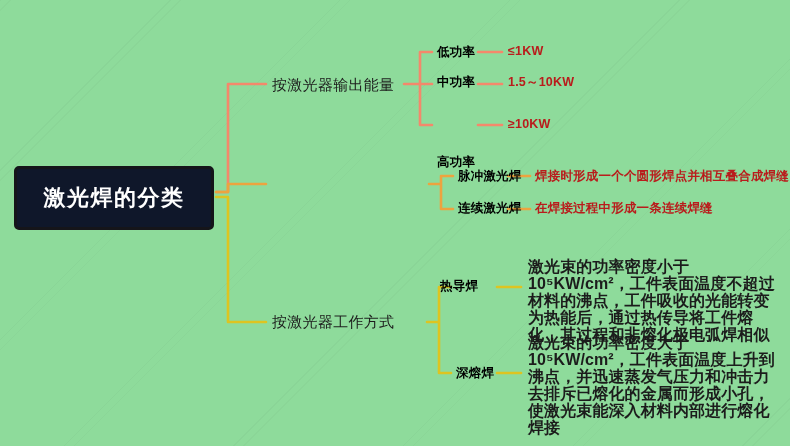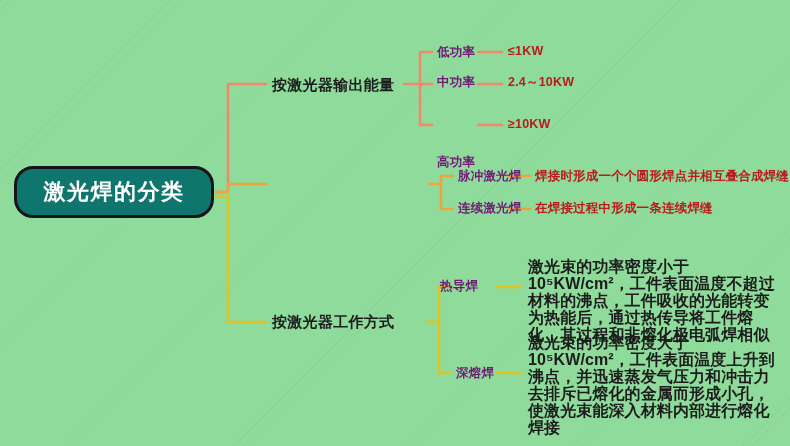--- a/index.html
+++ b/index.html
@@ -46,54 +46,54 @@
     width: 790px;
     height: 446px;
   }
 
   
   #root-node {
     position: absolute;
     left: 14px;
     top: 166px;
     width: 200px;
-    height: 52px;
-    background: #0f766e;
+    height: 64px;
+    background: #0f172a;
     border: 3px solid #15151a;
-    border-radius: 19px;
+    border-radius: 5px;
     box-sizing: border-box;
     display: flex;
     align-items: center;
     justify-content: center;
   }
   #root-node .root-label {
     color: #ffffff;
     font-size: 22px;
     font-weight: bold;
     letter-spacing: 1.5px;
     white-space: nowrap;
   }
 
   
   .branch-label {
     position: absolute;
     color: #1c1c1c;
     font-size: 15px;
-    font-weight: bold;
+    font-weight: normal;
     white-space: nowrap;
     letter-spacing: 0.3px;
   }
   #branch-label-0 { left: 272px; top: 76px; }
   #branch-label-1 { left: 272px; top: 176px; }
   #branch-label-2 { left: 272px; top: 313px; }
 
   
   .item-label {
     position: absolute;
-    color: #701a75;
+    color: #000000;
     font-size: 12.5px;
     font-weight: bold;
     white-space: nowrap;
     letter-spacing: 0.2px;
   }
   #item-label-0-0 { left: 437px; top: 44px; }
   #item-label-0-1 { left: 437px; top: 74px; }
   #item-label-0-2 { left: 437px; top: 117px; margin-top: 37px; }
   #item-label-1-0 { left: 458px; top: 168px; }
   #item-label-1-1 { left: 458px; top: 200px; }
@@ -164,21 +164,21 @@
     <span class="root-label">激光焊的分类</span>
   </div>
 
   <div class="branch-label" id="branch-label-0">按激光器输出能量</div>
   <div class="branch-label" id="branch-label-2">按激光器工作方式</div>
 
   <div class="item-label" id="item-label-0-0">低功率</div>
   <div class="leaf-text" id="leaf-0-0">≤1KW</div>
 
   <div class="item-label" id="item-label-0-1">中功率</div>
-  <div class="leaf-text" id="leaf-0-1">2.4～10KW</div>
+  <div class="leaf-text" id="leaf-0-1">1.5～10KW</div>
 
   <div class="item-label" id="item-label-0-2">高功率</div>
   <div class="leaf-text" id="leaf-0-2">≥10KW</div>
 
   <div class="item-label" id="item-label-1-0">脉冲激光焊</div>
   <div class="leaf-text" id="leaf-1-0">焊接时形成一个个圆形焊点并相互叠合成焊缝</div>
 
   <div class="item-label" id="item-label-1-1">连续激光焊</div>
   <div class="leaf-text" id="leaf-1-1">在焊接过程中形成一条连续焊缝</div>
 

